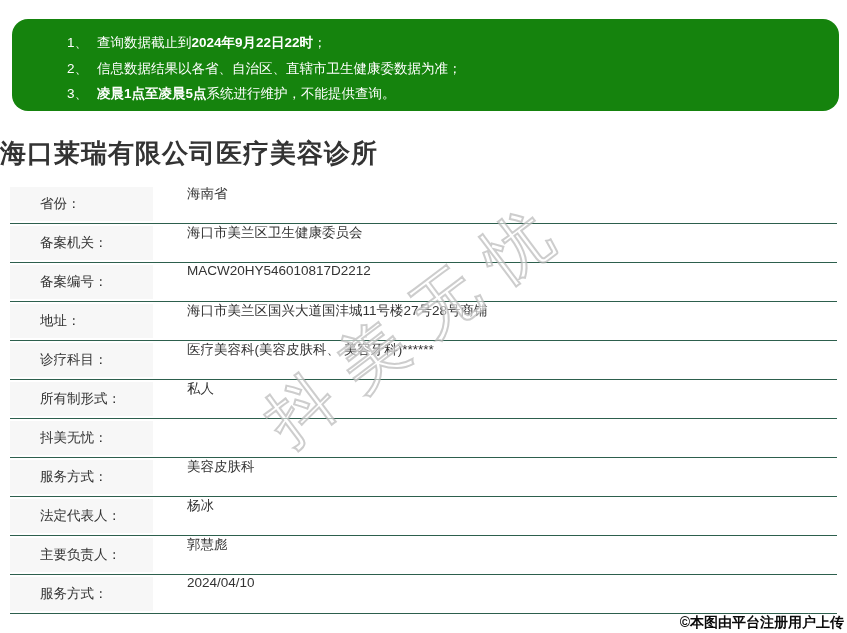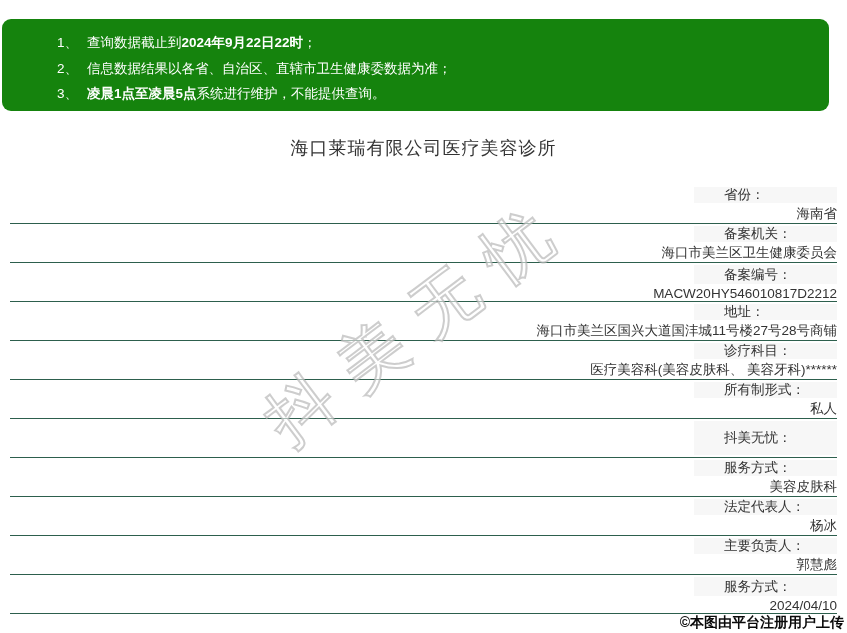--- a/index.html
+++ b/index.html
@@ -6,59 +6,57 @@
   html, body { width: 847px; height: 633px; background: #fff; overflow: hidden; }
   body {
     font-family: "Liberation Sans", "DejaVu Sans", sans-serif;
     color: var(--text-dark, #333);
     position: relative;
   }
 
   
   .notice {
     position: absolute;
-    left: 2px; top: 19px;
+    left: 12px; top: 19px;
     width: 827px; height: 92px;
     background: var(--notice-bg, #15830d);
-    border-radius: 9px;
+    border-radius: 16px;
     padding: 11px 20px 4px 55px;
   }
   .notice-line {
     color: var(--notice-text, #ffffff);
     font-size: 13.5px;
     line-height: 25.5px;
     white-space: nowrap;
   }
   .notice-line .n-num { margin-right: 9px; }
   .notice-line .n-bold { font-weight: bold; }
 
   
   .page-title {
     position: absolute;
     left: 0; top: 136px;
     width: 100%;
-    text-align: center;
-    font-size: 18px;
-    font-weight: 400;
+    font-size: 26px;
+    font-weight: 700;
     letter-spacing: 1px;
     color: var(--text-dark, #333);
   }
 
   
   .info-table {
     position: absolute;
     left: 10px; top: 185px;
     width: 827px;
   }
   .info-row {
     display: flex;
-    align-items: flex-end;
+    align-items: flex-start;
     height: 39px;
     border-bottom: 1.5px solid var(--border-green, #2d5f4d);
-    flex-direction: column;
   }
   .info-label {
     width: 143px;
     height: 100%;
     display: flex;
     align-items: center;
     padding-left: 30px;
     background: var(--label-bg, #f7f7f7);
     box-shadow: inset 0 2px 0 #fff, inset 0 -2px 0 #fff;
     font-size: 13.5px;

